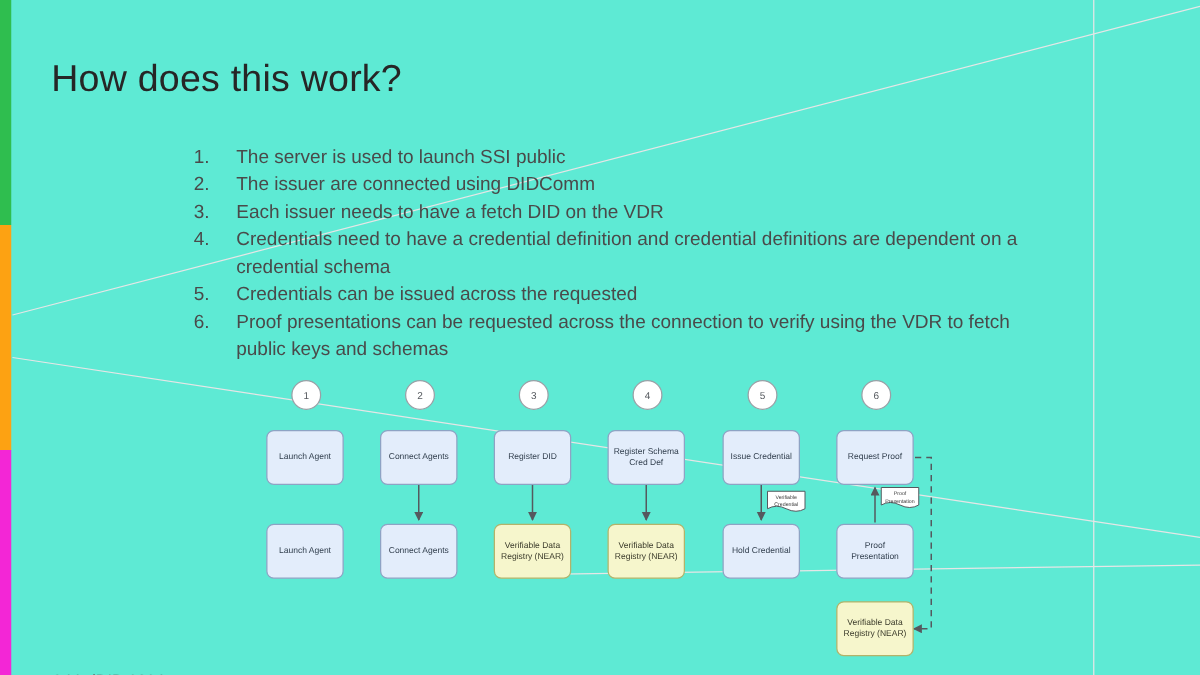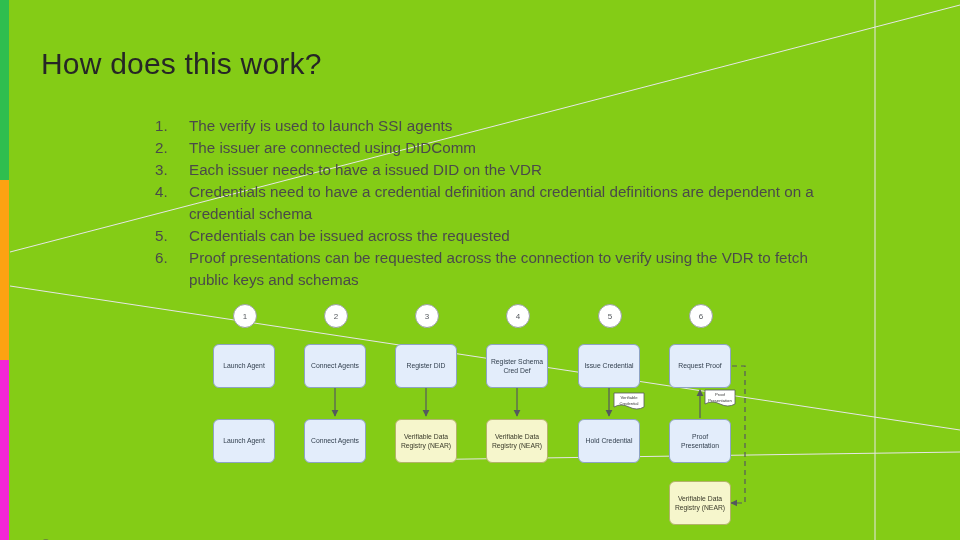--- a/index.html
+++ b/index.html
@@ -7,21 +7,21 @@
     padding: 0;
     background: #ffffff;
   }
   body {
     font-family: "Liberation Sans", sans-serif;
   }
   #slide {
     position: relative;
     width: 960px;
     height: 540px;
-    background: #84cc16;
+    background: #5eead4;
     overflow: hidden;
   }
 
   
   .bg-lines {
     position: absolute;
     left: 0; top: 0;
     width: 960px; height: 540px;
     pointer-events: none;
   }
@@ -160,29 +160,29 @@
 
   <div class="rail rail-green" style="background: rgb(47, 190, 79);"></div>
   <div class="rail rail-orange" style="background: rgb(253, 162, 18);"></div>
   <div class="rail rail-pink" style="background: rgb(243, 38, 214);"></div>
 
   <div class="slide-title">How does this work?</div>
 
   <div class="list">
     <div class="list-item">
       <div class="list-num">1.</div>
-      <div class="list-text">The verify is used to launch SSI agents</div>
+      <div class="list-text">The server is used to launch SSI public</div>
     </div>
     <div class="list-item">
       <div class="list-num">2.</div>
       <div class="list-text">The issuer are connected using DIDComm</div>
     </div>
     <div class="list-item">
       <div class="list-num">3.</div>
-      <div class="list-text">Each issuer needs to have a issued DID on the VDR</div>
+      <div class="list-text">Each issuer needs to have a fetch DID on the VDR</div>
     </div>
     <div class="list-item">
       <div class="list-num">4.</div>
       <div class="list-text">Credentials need to have a credential definition and credential definitions are dependent on a credential schema</div>
     </div>
     <div class="list-item">
       <div class="list-num">5.</div>
       <div class="list-text">Credentials can be issued across the requested</div>
     </div>
     <div class="list-item">

